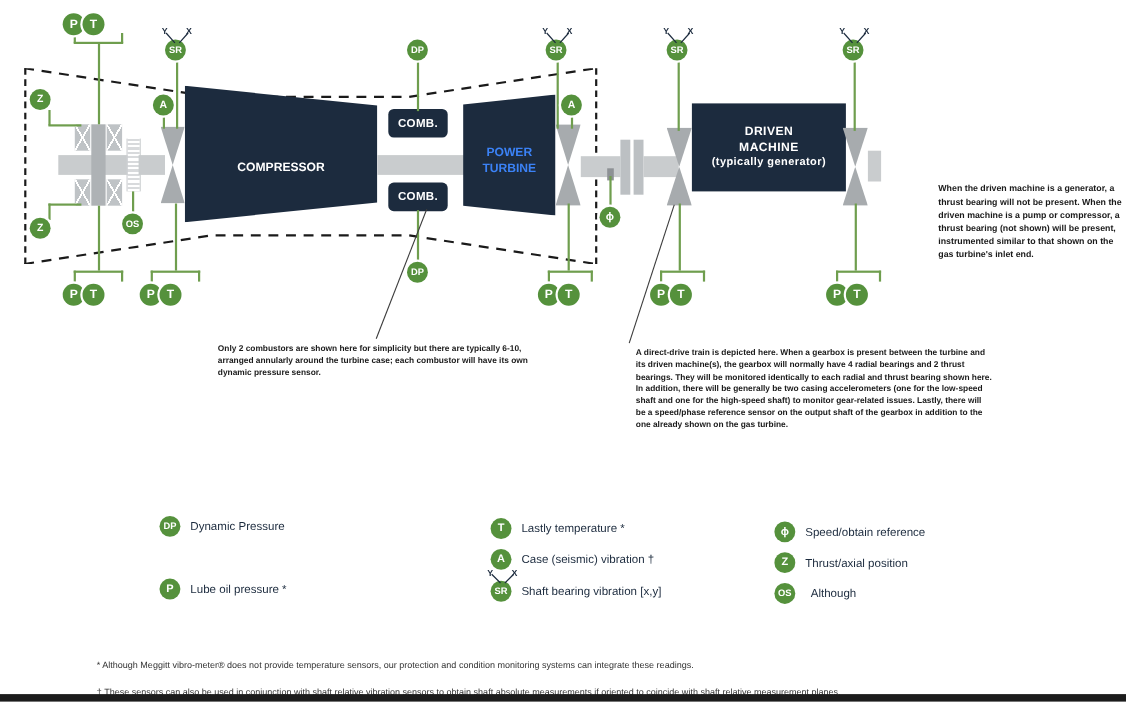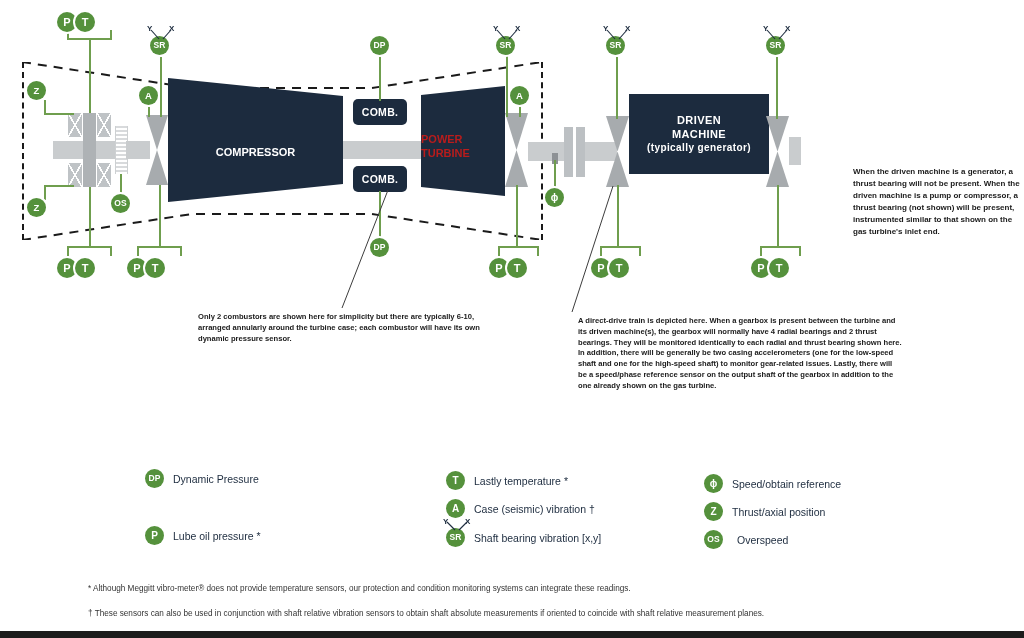--- a/index.html
+++ b/index.html
@@ -91,20 +91,21 @@
     color:#1a1a1a;font-weight:bold;
   }
 
   
   .legend-item{position:absolute;display:flex;align-items:center;gap:9px;}
   .legend-text{font-size:10.5px;color:#1c2b3e;white-space:nowrap;}
 
   .footnote{
     position:absolute;font-size:8.2px;color:#333;
     white-space:nowrap;
+    margin-top:16px;
   }
 
   .bottombar{position:absolute;left:0;bottom:0;width:100%;height:7px;background:#1c1c1c;}
 </style>
 </head>
 <body>
 
 <div id="stage">
 
   <div class="dashvert abs" style="left:22px;top:62px;height:178px;"></div>
@@ -154,21 +155,21 @@
   </div>
   <div class="comb abs" style="left:353px;top:166px;width:54px;height:26px;">
     <span>COMB.</span>
   </div>
 
   <div class="abs" style="left:421px;top:86px;width:84px;height:110px;">
     <svg width="84" height="110" viewBox="0 0 84 110" style="display:block;">
       <polygon points="0,9 84,0 84,110 0,101" fill="#1c2b3e"></polygon>
     </svg>
   </div>
-  <div class="abs" style="left:421px;top:132px;width:84px;text-align:left;color:#b91c1c;line-height:1.3;">
+  <div class="abs" style="left:421px;top:132px;width:84px;text-align:center;color:#3b82f6;line-height:1.3;">
     <div class="mach-label">POWER</div>
     <div class="mach-label">TURBINE</div>
   </div>
 
   <div class="brg" style="left:505px;top:113px;width:23px;height:74px;">
     <i class="t"></i>
       <i class="b"></i>
   </div>
 
   <div class="shaft abs" style="left:528px;top:142px;width:36px;height:19px;"></div>
@@ -430,20 +431,20 @@
     <span class="sensor s19" style="position:relative;font-size:10px;box-shadow:none;">
       <span>Z</span>
     </span>
     <span class="legend-text">Thrust/axial position</span>
   </div>
 
   <div class="legend-item" style="left:704px;top:530px;gap:14px;">
     <span class="sensor s19" style="position:relative;font-size:8.5px;box-shadow:none;">
       <span>OS</span>
     </span>
-    <span class="legend-text">Overspeed</span>
+    <span class="legend-text">Although</span>
   </div>
 
   <div class="footnote" style="left:88px;top:584px;">*  Although Meggitt vibro-meter® does not provide temperature sensors, our protection and condition monitoring systems can integrate these readings.</div>
   <div class="footnote" style="left:88px;top:609px;">† These sensors can also be used in conjunction with shaft relative vibration sensors to obtain shaft absolute measurements if oriented to coincide with shaft relative measurement planes.</div>
 
   <div class="bottombar"></div>
 </div>
 
 </body></html>

